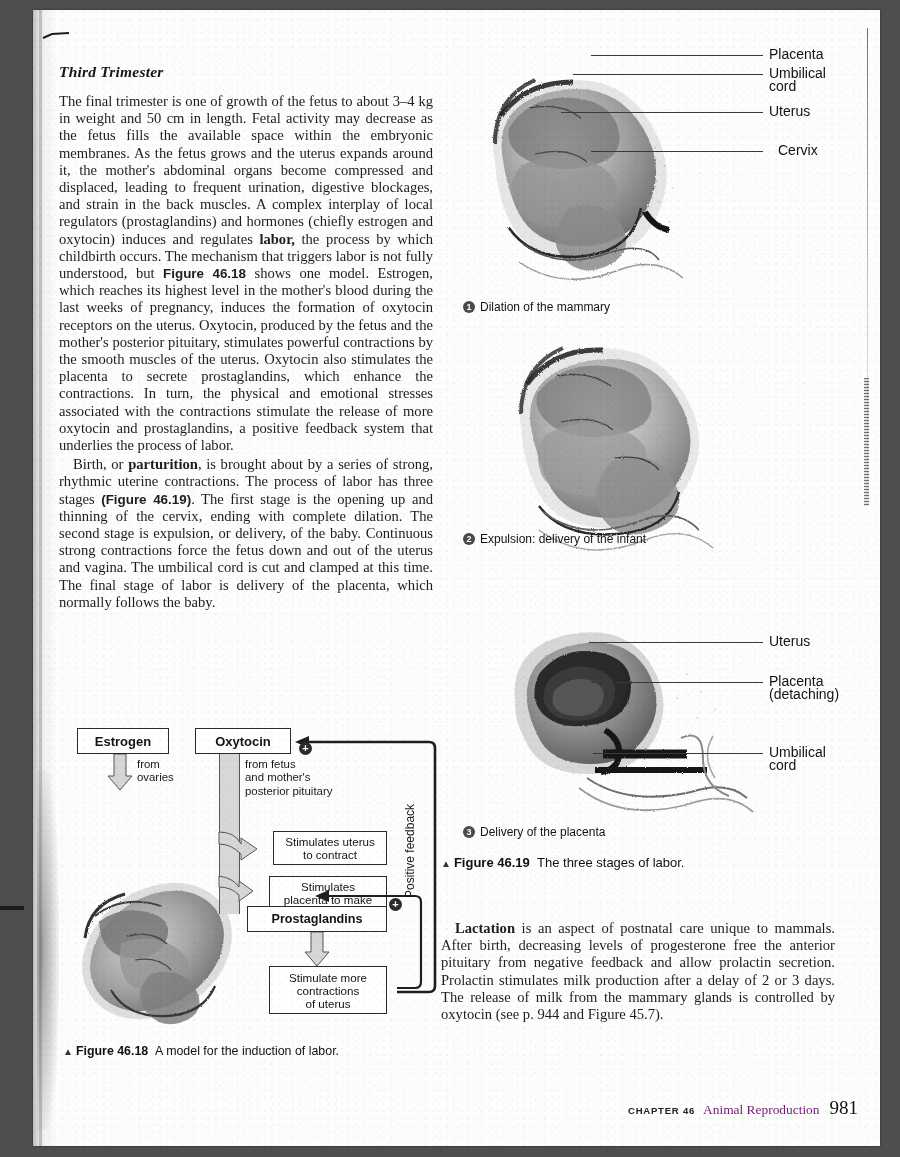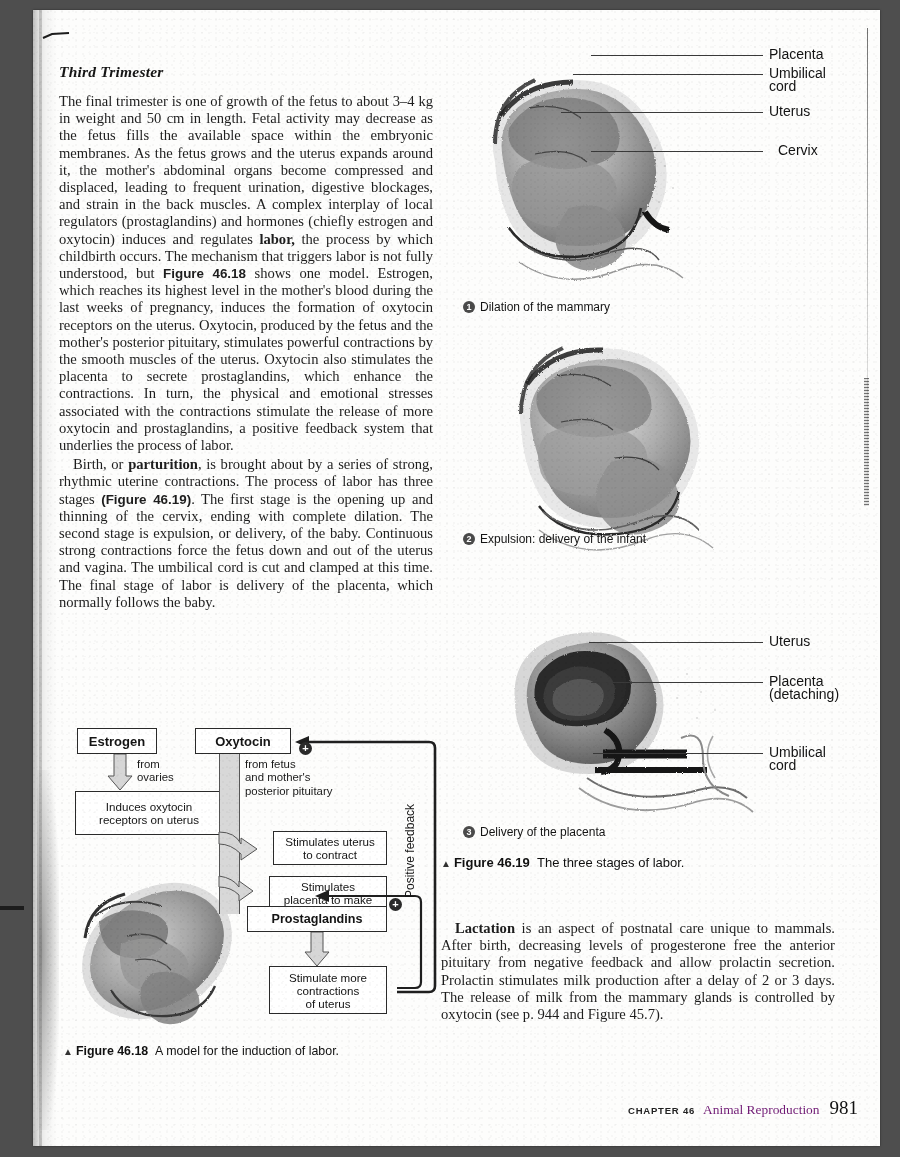--- a/index.html
+++ b/index.html
@@ -140,38 +140,34 @@
             <path d="M56 66 q28 -12 52 2 q22 12 12 30 q-14 22 -44 14 q-26 -8 -20 -46z" fill="#8e8e8e" opacity=".8"></path>
             <path d="M86 96 q30 -8 44 14 q12 22 -8 32 q-26 12 -42 -10 q-12 -20 6 -36z" fill="#777" opacity=".85"></path>
             <path d="M20 60 q4 -34 40 -44" stroke="#222" stroke-width="3" fill="none"></path>
             <path d="M30 38 q28 -22 66 -10" stroke="#333" stroke-width="2" fill="none"></path>
             <path d="M150 108 q-12 28 -48 30 q-40 2 -56 -26" stroke="#2b2b2b" stroke-width="2.4" fill="none"></path>
             <path d="M62 58 q26 -6 40 8" stroke="#3a3a3a" stroke-width="1.4" fill="none"></path>
             <path d="M70 82 q24 -4 36 10" stroke="#3a3a3a" stroke-width="1.2" fill="none"></path>
           </g>
         </svg>
 
-        <div class="dbox hdr" style="left:18px;top:12px;width:80px;height:26px;">
+        <div class="dbox hdr" style="left:18px;top:12px;width:92px;height:26px;">
           <span>Estrogen</span>
         </div>
 
         <div class="dbox hdr" style="left:136px;top:12px;width:96px;height:26px;justify-content:center;">
           <span>Oxytocin</span>
         </div>
 
         <svg style="position:absolute;left:48px;top:38px;width:26px;height:36px;" viewBox="0 0 26 36">
           <path d="M7 0 h12 v22 h6 L13 36 L1 22 h6 z" fill="#d6d6d6" stroke="#555" stroke-width="1"></path>
         </svg>
         <div class="dlabel" style="left:78px;top:42px;white-space:pre-line;"><span>from
 ovaries</span></div>
 
-        <div class="dbox" style="left:16px;top:75px;width:148px;height:44px;white-space:pre-line;">
-          <span>Induces oxytocin
-receptors on uterus</span>
-        </div>
 
         <div class="arrow-v" style="left:160px;top:38px;width:19px;height:160px;"></div>
 
         <div class="dlabel" style="left:186px;top:42px;white-space:pre-line;"><span>from fetus
 and mother's
 posterior pituitary</span></div>
 
         <svg style="position:absolute;left:158px;top:112px;width:66px;height:36px;" viewBox="0 0 66 36">
           <path d="M2 4 q16 0 22 12 v-6 l16 11 -16 11 v-6 q-10 -10 -22 -10z" fill="#d6d6d6" stroke="#555" stroke-width="1"></path>
         </svg>

